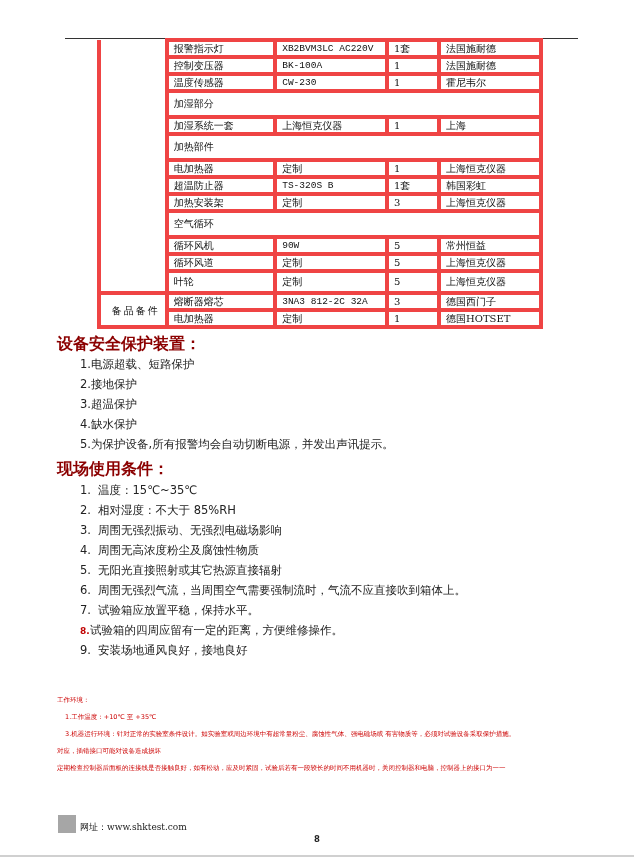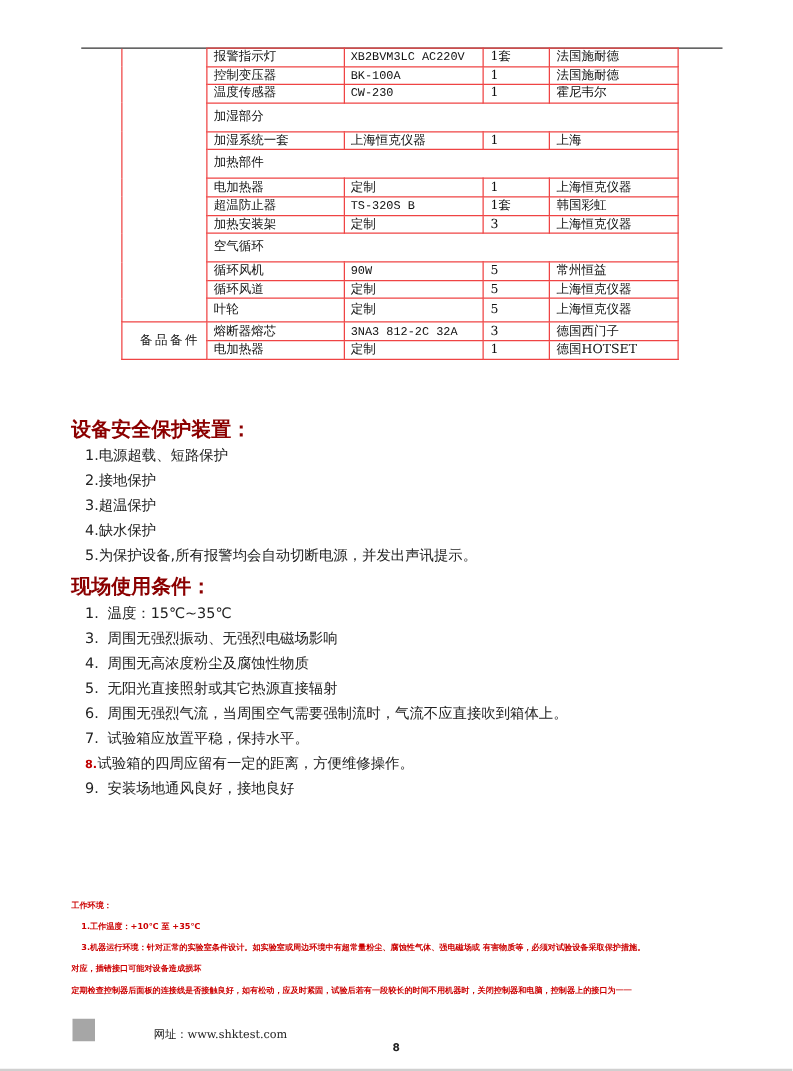--- a/index.html
+++ b/index.html
@@ -2,42 +2,42 @@
 <html><head>
   <meta charset="utf-8">
   <style>
     * { margin: 0; padding: 0; box-sizing: border-box; }
     html, body { width: 634px; height: 857px; background: #ffffff; overflow: hidden; }
     body { position: relative; font-family: "DejaVu Serif", "Liberation Serif", serif; color: #111; }
 
     .top-rule { position: absolute; left: 65px; top: 38px; width: 513px; height: 1px; background: #333; }
 
     table.spec { position: absolute; left: 97px; top: 38px; width: 446px; border-collapse: collapse; font-size: 10px; }
-    table.spec td { border: 1px solid #ef4444; padding: 0 5px; height: 14.6px; line-height: 13px; white-space: nowrap; font-family: "DejaVu Serif", "Liberation Serif", serif; }
+    table.spec td { border: 4px solid #ef4444; padding: 0 5px; height: 14.6px; line-height: 13px; white-space: nowrap; font-family: "DejaVu Serif", "Liberation Serif", serif; }
     table.spec td.cat { width: 68px; border-top: none; }
     table.spec td.cat.spare { text-align: right; vertical-align: middle; letter-spacing: 2px; border-top: 1px solid #222; }
     table.spec tr.section td.sec { height: 22px; line-height: 22px; margin-left: 48px; }
     table.spec td.c1 { width: 110px; }
     table.spec td.c2 { width: 112px; font-family: "Liberation Mono", "DejaVu Sans Mono", monospace; font-size: 9.5px; margin-top: 12px; }
     table.spec td.c3 { width: 53px; }
     table.spec td.c4 { width: 103px; }
     table.spec tr.tall td { height: 18px; line-height: 18px; }
 
     .heading { position: absolute; left: 57px; color: #8b0000; font-weight: bold; font-size: 16px; font-family: "DejaVu Sans", "Liberation Sans", sans-serif; }
-    .list { position: absolute; left: 68px; font-size: 11.5px; line-height: 20px; font-family: "DejaVu Sans", "Liberation Sans", sans-serif; color: #222; }
+    .list { position: absolute; left: 80px; font-size: 11.5px; line-height: 20px; font-family: "DejaVu Sans", "Liberation Sans", sans-serif; color: #222; }
     .list .item { height: 20px; white-space: nowrap; }
     .list.conditions .num { display: inline-block; width: 18px; }
     .list .num.red { color: #c00000; font-weight: bold; font-size: 9px; width: 10px; }
 
-    .env { position: absolute; left: 57px; top: 716px; width: 540px; color: #cc0000; font-weight: bold; font-size: 6.5px; font-family: "DejaVu Sans", "Liberation Sans", sans-serif; }
+    .env { position: absolute; left: 57px; top: 692px; width: 540px; color: #cc0000; font-weight: normal; font-size: 6.5px; font-family: "DejaVu Sans", "Liberation Sans", sans-serif; }
     .env .line { height: 17px; line-height: 17px; white-space: nowrap; overflow: hidden; }
     .env .indent { padding-left: 8px; }
 
     .footer-box { position: absolute; left: 58px; top: 815px; width: 18px; height: 18px; background: #a6a6a6; }
-    .footer-url { position: absolute; left: 80px; top: 821px; font-size: 9px; color: #222; font-family: "DejaVu Serif", "Liberation Serif", serif; margin-left: 43px; }
+    .footer-url { position: absolute; left: 80px; top: 821px; font-size: 9px; color: #222; font-family: "DejaVu Serif", "Liberation Serif", serif; }
     .page-num { position: absolute; left: 314px; top: 834px; font-size: 8.5px; font-weight: bold; font-family: "DejaVu Sans", "Liberation Sans", sans-serif; color: #222; }
     .bottom-rule { position: absolute; left: 0; top: 855px; width: 634px; height: 2px; background: #d0d0d0; }
   </style>
 </head>
 <body>
 
 <div class="top-rule"></div>
 
 <table class="spec">
   <tbody>
@@ -132,20 +132,21 @@
   <div class="item">1.电源超载、短路保护</div>
   <div class="item">2.接地保护</div>
   <div class="item">3.超温保护</div>
   <div class="item">4.缺水保护</div>
   <div class="item">5.为保护设备,所有报警均会自动切断电源，并发出声讯提示。</div>
 </div>
 
 <div class="heading" style="top:459px;">现场使用条件：</div>
 <div class="list conditions" style="top:480px;">
   <div class="item"><span class="num">1.</span><span>温度：15℃~35℃</span></div>
+  <div class="item"><span class="num">2.</span><span>相对湿度：不大于 85%RH</span></div>
   <div class="item"><span class="num">3.</span><span>周围无强烈振动、无强烈电磁场影响</span></div>
   <div class="item"><span class="num">4.</span><span>周围无高浓度粉尘及腐蚀性物质</span></div>
   <div class="item"><span class="num">5.</span><span>无阳光直接照射或其它热源直接辐射</span></div>
   <div class="item"><span class="num">6.</span><span>周围无强烈气流，当周围空气需要强制流时，气流不应直接吹到箱体上。</span></div>
   <div class="item"><span class="num">7.</span><span>试验箱应放置平稳，保持水平。</span></div>
   <div class="item"><span class="num red">8.</span><span>试验箱的四周应留有一定的距离，方便维修操作。</span></div>
   <div class="item"><span class="num">9.</span><span>安装场地通风良好，接地良好</span></div>
 </div>
 
 <div class="env">

